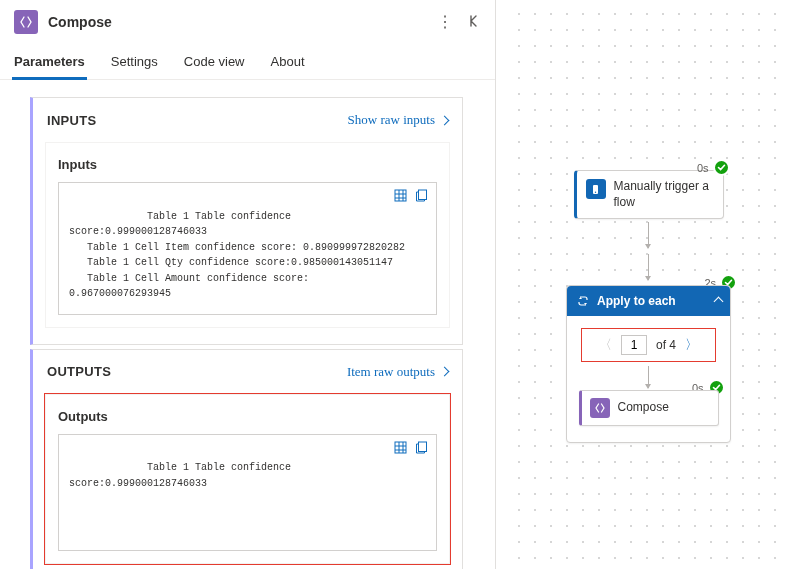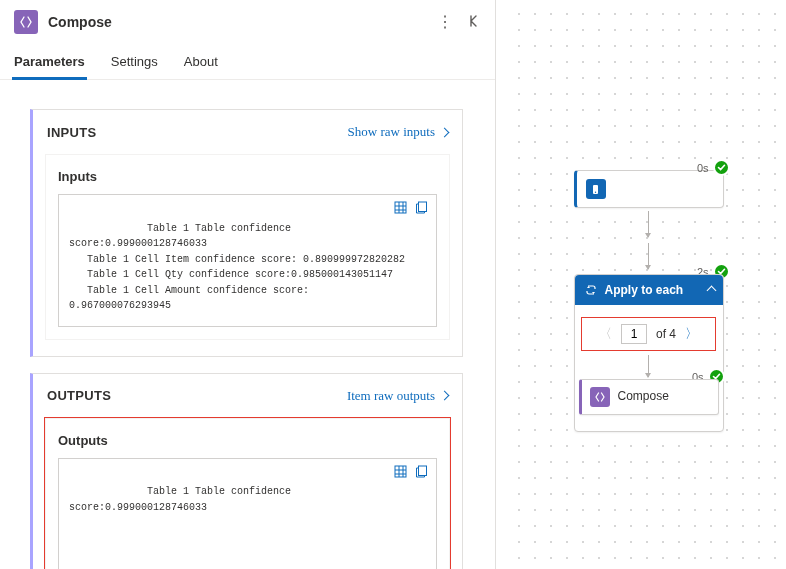--- a/index.html
+++ b/index.html
@@ -9,21 +9,21 @@
   .hdr-icon { width: 24px; height: 24px; background: #8764b8; border-radius: 3px; display: flex; align-items: center; justify-content: center; }
   .hdr-title { flex: 1; font-size: 14px; font-weight: 600; }
   .hdr-actions { display: flex; gap: 14px; color: #605e5c; }
   .tabs { display: flex; gap: 22px; padding: 12px 18px 0 12px; border-bottom: 1px solid #edebe9; }
   .tab { padding: 4px 2px 10px 2px; cursor: pointer; color: #323130; position: relative; }
   .tab.active { font-weight: 600; }
   .tab.active::after { content: ""; position: absolute; left: 0; right: 0; bottom: -1px; height: 3px; background: #0f6cbd; }
   .scroll { position: absolute; top: 93px; bottom: 0; left: 0; right: 14px; overflow-y: auto; padding: 0 18px 18px 30px; }
   .scroll::-webkit-scrollbar { width: 9px; }
   .scroll::-webkit-scrollbar-thumb { background: #c8c6c4; border-radius: 5px; }
-  .section { border: 1px solid #e1dfdd; margin-top: 16px; border-left: 3px solid #a9a4ff; }
+  .section { border: 1px solid #e1dfdd; margin-top: 4px; border-left: 3px solid #a9a4ff; }
   .section-hdr { display: flex; justify-content: space-between; align-items: center; padding: 14px 14px; }
   .section-title { font-weight: 600; font-size: 13px; letter-spacing: .3px; }
   .section-link { color: #0f6cbd; display: flex; align-items: center; gap: 6px; cursor: pointer; font-size: 13px; font-family: Liberation Serif, serif; }
   .section-body { border: 1px solid #f3f2f1; margin: 0 12px 16px 12px; padding: 14px 12px 12px 12px; position: relative; }
   .section-body.hl { outline: 1px solid #e43b2f; }
   .sub-label { font-weight: 600; margin-bottom: 10px; }
   .code-box { border: 1px solid #d2d0ce; padding: 10px 10px 12px 10px; font-family: "Courier New", monospace; font-size: 10px; line-height: 1.55; position: relative; white-space: pre-wrap; color: #323130; }
   .code-tools { position: absolute; top: 6px; right: 8px; display: flex; gap: 8px; color: #0f6cbd; }
   .code-tools span { cursor: pointer; font-size: 13px; }
   .divider { position: absolute; left: 495px; top: 0; bottom: 0; width: 10px; }
@@ -37,21 +37,21 @@
   .ic-blue { background: #1267b4; }
   .ic-teal { background: #0b84a5; }
   .ic-purple { background: #8764b8; }
   .node-text { font-size: 12px; line-height: 1.3; color: #323130; }
   .node-link { position: absolute; bottom: 4px; right: 6px; color: #9b9b9b; font-size: 11px; }
   .badge { position: absolute; top: -11px; right: -6px; display: flex; align-items: center; gap: 4px; }
   .badge-time { font-size: 11px; color: #605e5c; background: none; }
   .badge-ok { width: 17px; height: 17px; border-radius: 50%; background: #13a10e; display: flex; align-items: center; justify-content: center; border: 2px solid #fff; }
   .connector { width: 1px; height: 26px; background: #b3b0ad; margin: 3px 0; position: relative; }
   .connector::after { content: ""; position: absolute; bottom: -1px; left: -3px; width: 0; height: 0; border-left: 3.5px solid transparent; border-right: 3.5px solid transparent; border-top: 5px solid #b3b0ad; }
-  .scope { width: 150px; border: 1px solid #d2d0ce; background: #fff; border-radius: 4px; box-shadow: 0 1px 2px rgba(0,0,0,.06); position: relative; }
+  .scope { width: 165px; border: 1px solid #d2d0ce; background: #fff; border-radius: 4px; box-shadow: 0 1px 2px rgba(0,0,0,.06); position: relative; }
   .scope-hdr { background: #1267b4; color: #fff; display: flex; align-items: center; gap: 8px; padding: 8px 10px; font-size: 12px; border-radius: 4px 4px 0 0; position: relative; }
   .scope-hdr .caret { position: absolute; right: 8px; top: 8px; }
   .scope-body { padding: 12px 10px 16px 10px; display: flex; flex-direction: column; align-items: center; }
   .pager { border: 1px solid #e43b2f; padding: 6px 8px; display: flex; align-items: center; gap: 9px; min-width: 135px; justify-content: center; }
   .pager .arrow { color: #0f6cbd; cursor: pointer; font-size: 13px; }
   .pager .arrow.dis { color: #bfbfbf; cursor: default; }
   .pager input { width: 26px; text-align: center; border: 1px solid #c8c6c4; font-size: 12px; padding: 2px 0; }
   .pager-text { font-size: 12px; color: #323130; }
   .small-connector { width: 1px; height: 22px; background: #b3b0ad; margin: 4px 0 2px 0; position: relative; }
   .small-connector::after { content: ""; position: absolute; bottom: -1px; left: -3px; border-left: 3.5px solid transparent; border-right: 3.5px solid transparent; border-top: 5px solid #b3b0ad; }
@@ -78,20 +78,21 @@
         <svg width="14" height="14" viewBox="0 0 14 14">
             <path d="M9 2 L4 7 L9 12 M4 2 L4 12" stroke="#605e5c" stroke-width="1.4" fill="none" stroke-linecap="round"></path>
           </svg>
       </span>
     </div>
   </div>
 
   <div class="tabs">
     <div class="tab active">Parameters</div>
     <div class="tab">Settings</div>
+    <div class="tab">Code view</div>
     <div class="tab">About</div>
   </div>
 
   <div class="scroll">
     <div class="section">
       <div class="section-hdr">
         <div class="section-title">INPUTS</div>
         <div class="section-link">
           <span>Show raw inputs</span>
           <span class="chev right"></span>
@@ -164,20 +165,21 @@
             </svg>
           </span>
       </div>
       <div class="node">
         <div class="node-icon ic-blue">
             <svg width="11" height="11" viewBox="0 0 11 11">
               <rect x="3" y="1" width="5" height="9" rx="1" fill="#fff"></rect>
               <circle cx="5.5" cy="8.2" r=".7" fill="#1267b4"></circle>
             </svg>
           </div>
+        <div class="node-text">Manually trigger a flow</div>
       </div>
     </div>
 
     <div class="connector"></div>
 
 
     <div class="connector"></div>
 
     <div class="node-wrap" style="margin-top:2px;">
       <div class="badge">

